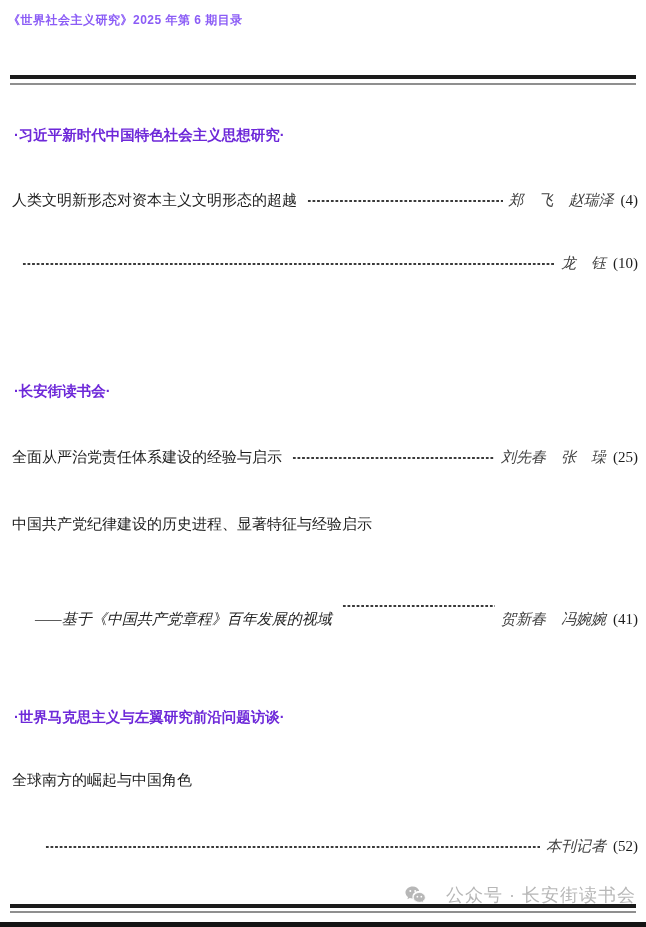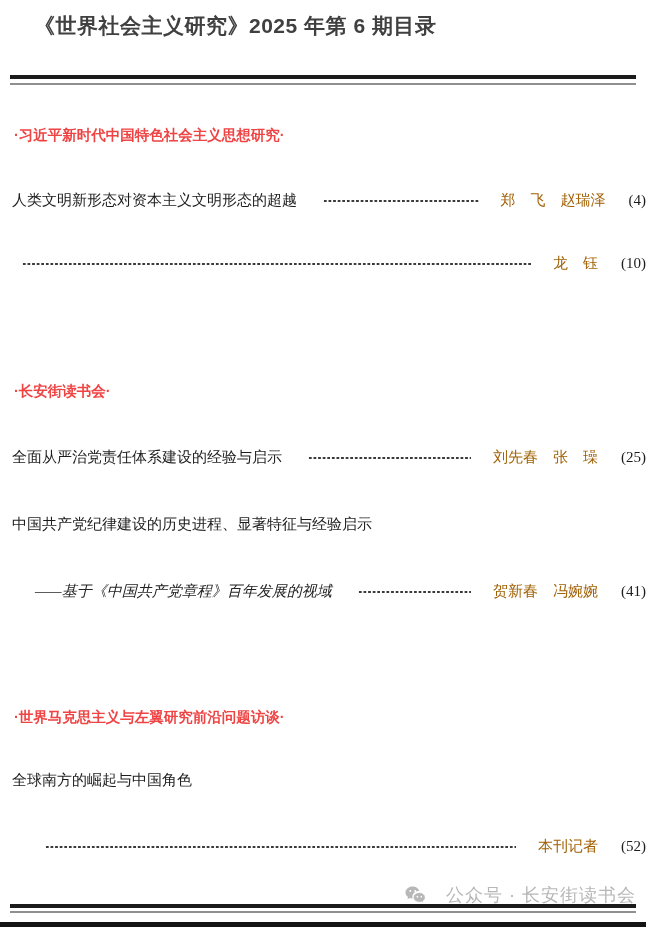--- a/index.html
+++ b/index.html
@@ -16,77 +16,77 @@
     color: #1c1c1c;
   }
   .abs { position: absolute; }
 
   
   .doc-title {
     left: 8px;
     top: 12px;
     font-family: "Liberation Sans", sans-serif;
     font-weight: 700;
-    font-size: 21px;
+    font-size: 12px;
     letter-spacing: 0.5px;
-    color: #404040;
+    color: #8b5cf6;
     white-space: nowrap;
-    margin-left: 26px;
   }
 
   
   .rule { left: 10px; right: 10px; }
   .rule-thick { height: 4px; background: #1b1b1b; }
   .rule-thin  { height: 2px; background: #8f8f8f; }
 
   
   .section-heading {
     left: 14px;
     font-family: "Liberation Sans", sans-serif;
     font-weight: 700;
     font-size: 14.5px;
-    color: #ef4444;
+    color: #6d28d9;
     white-space: nowrap;
     text-align: center;
   }
 
   
   .entry-row {
     left: 12px;
-    right: 0;
+    right: 8px;
     display: flex;
     align-items: baseline;
     font-size: 15px;
     line-height: 21px;
-    gap: 16px;
   }
   .entry-title {
     white-space: nowrap;
     color: #1c1c1c;
   }
   .entry-subtitle {
     white-space: nowrap;
     font-style: italic;
     color: #222222;
+    margin-top: 28px;
   }
   .indented { padding-left: 23px; }
   .leader {
     flex: 1;
     align-self: center;
     height: 12px;
     margin: 0 6px 0 10px;
     min-width: 30px;
     background-image: radial-gradient(circle, #3a3a3a 1.1px, rgba(0,0,0,0) 1.4px);
     background-size: 4.6px 12px;
     background-repeat: repeat-x;
     background-position: left center;
   }
   .entry-authors {
     white-space: nowrap;
-    color: #a16207;
+    font-style: italic;
+    color: #404040;
   }
   .entry-page {
     margin-left: 7px;
     white-space: nowrap;
     color: #1c1c1c;
   }
 
   
   .watermark {
     top: 883px;

